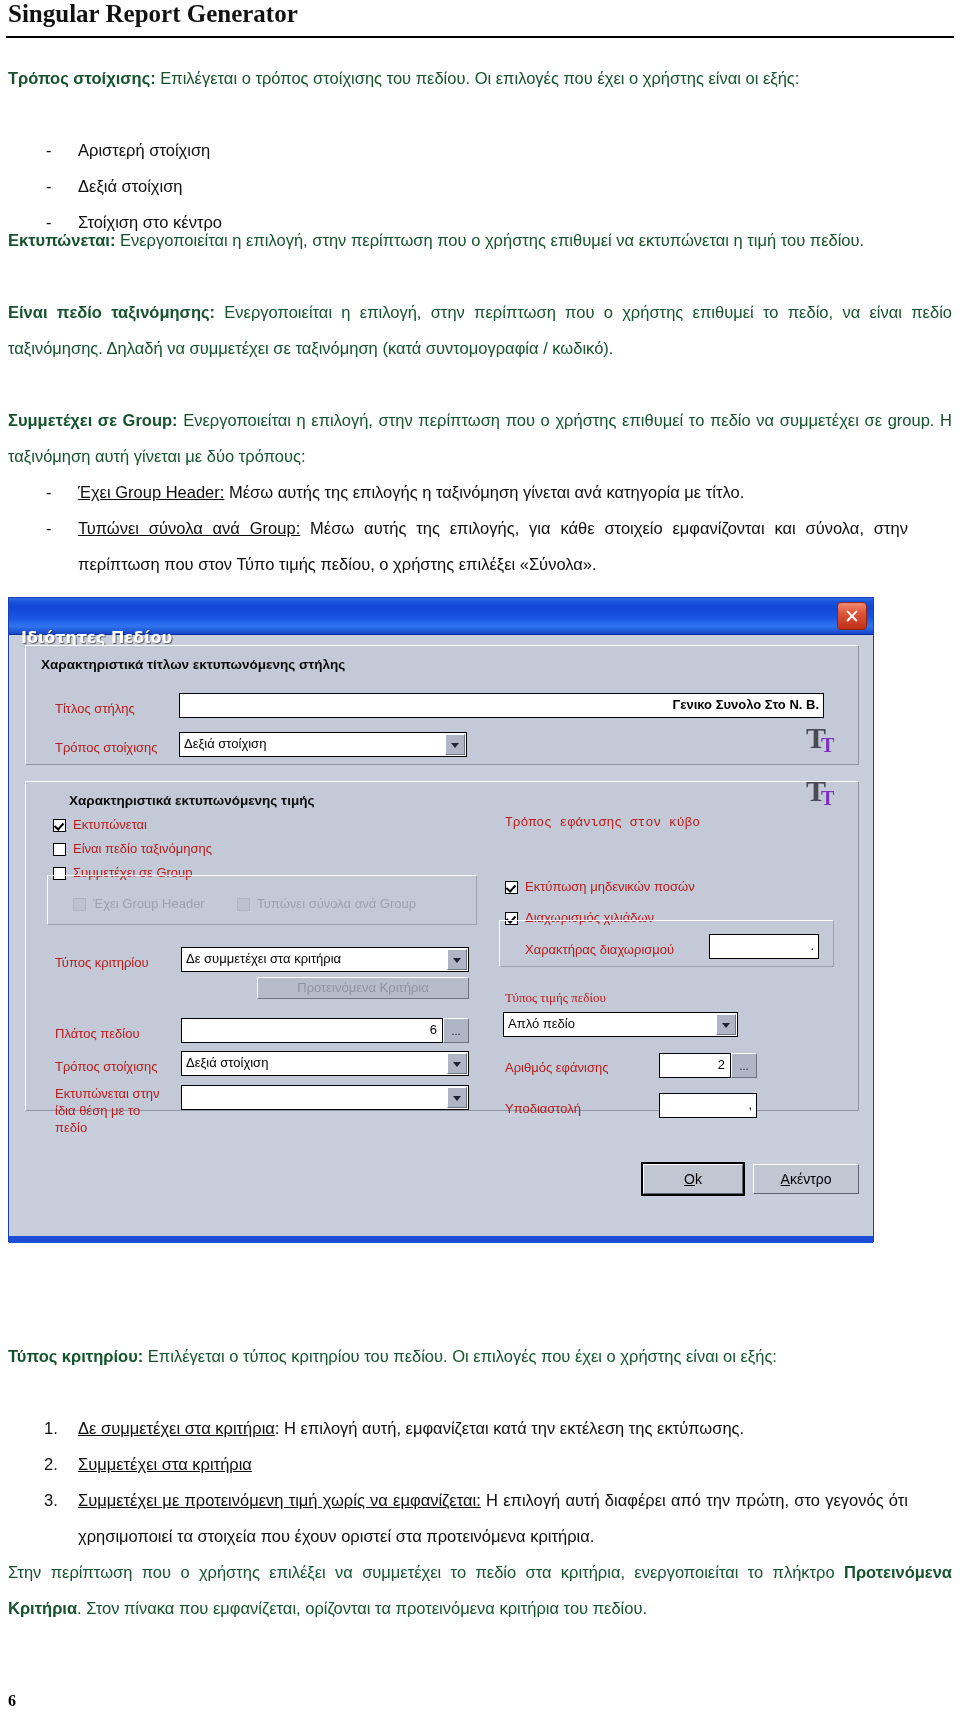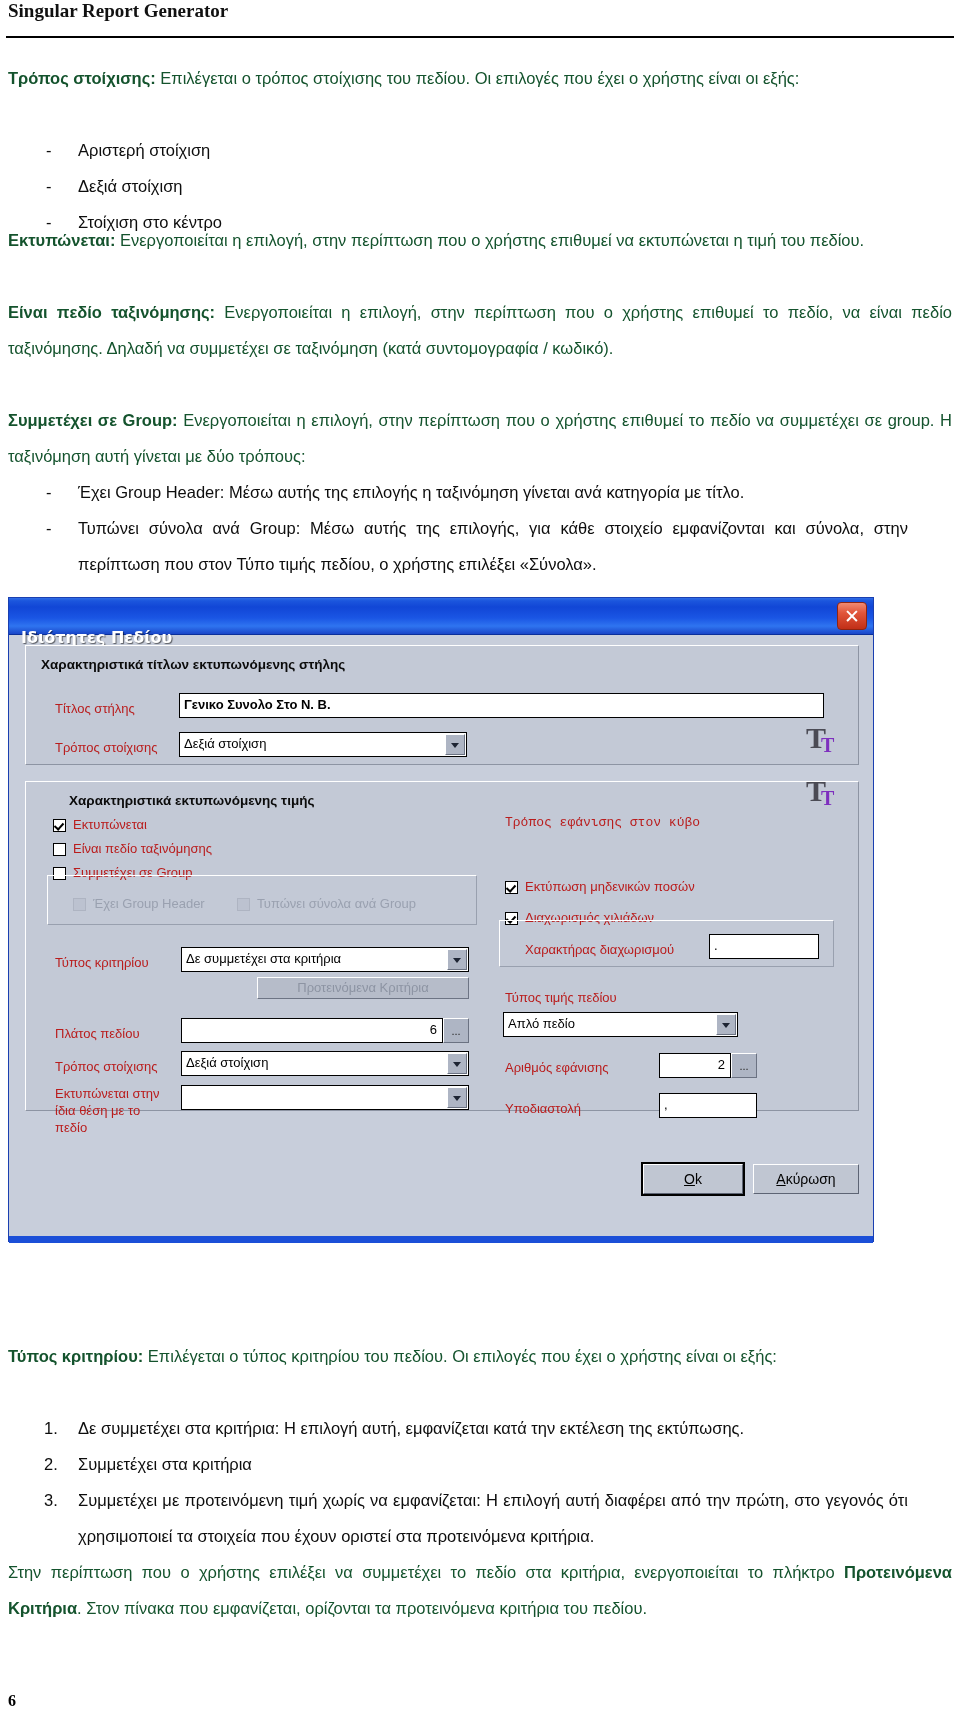--- a/index.html
+++ b/index.html
@@ -20,21 +20,21 @@
   .doc-header {
     position: absolute;
     left: 0; top: 0;
     width: 960px;
     height: 42px;
   }
   .doc-header-title {
     position: absolute;
     left: 8px; top: 0px;
     font-family: "Liberation Serif", serif;
-    font-size: 19px;
+    font-size: 25px;
     font-weight: 700;
     letter-spacing: 0px;
     color: #111;
     white-space: nowrap;
   }
   .doc-header-rule {
     position: absolute;
     left: 6px; top: 36px;
     width: 948px;
     height: 0;
@@ -43,21 +43,21 @@
 
   
   .para {
     position: absolute;
     font-size: 16.5px;
     line-height: 36px;
     text-align: justify;
     color: #14532d;
   }
   .para b { font-weight: 700; }
-  .u { }
+  .u { text-decoration: underline; }
 
   .dashlist {
     position: absolute;
     left: 0;
     width: 930px;
   }
   .dash-item {
     position: relative;
     font-size: 16.5px;
     line-height: 36px;
@@ -182,20 +182,21 @@
   .tbox {
     position: absolute;
     background: #ffffff;
     border: 1px solid #000000;
     box-sizing: border-box;
     font-size: 13px;
     color: #000;
     padding: 2px 4px;
     line-height: 18px;
     overflow: hidden;
+    text-align: right;
   }
   .tbox.bold { font-weight: 700; }
   .tbox.right { text-align: right; padding-right: 5px; }
 
   .combo {
     position: absolute;
     background: #ffffff;
     border: 1px solid #000000;
     box-sizing: border-box;
     font-size: 13px;
@@ -450,38 +451,38 @@
     <div class="cbx checked" style="left:496px; top:246px;"></div>
     <div class="lbl" style="left:516px; top:244px;">Εκτύπωση μηδενικών ποσών</div>
 
     <div class="cbx checked" style="left:496px; top:277px;"></div>
     <div class="lbl" style="left:516px; top:275px;">Διαχωρισμός χιλιάδων</div>
 
     <div class="inner-group" style="left:490px; top:285px; width:335px; height:47px;"></div>
     <div class="lbl" style="left:516px; top:307px;">Χαρακτήρας διαχωρισμού</div>
     <div class="tbox" style="left:700px; top:299px; width:110px; height:25px;">.</div>
 
-    <div class="lbl" style="left:496px; top:355px;">Τύπος τιμής πεδίου</div>
+    <div class="lbl" style="left:496px; top:355px;font-family:Liberation Serif, serif;">Τύπος τιμής πεδίου</div>
     <div class="combo" style="left:494px; top:377px; width:235px; height:25px;">
       <span>Απλό πεδίο</span>
       <span class="combo-arrow"></span>
     </div>
 
     <div class="lbl" style="left:496px; top:425px;">Αριθμός εφάνισης</div>
     <div class="tbox right" style="left:650px; top:418px; width:72px; height:25px;">2</div>
     <div class="dots-btn" style="left:722px; top:418px; width:26px; height:25px;">...</div>
 
     <div class="lbl" style="left:496px; top:466px;">Υποδιαστολή</div>
     <div class="tbox" style="left:650px; top:458px; width:98px; height:25px;">,</div>
 
     <div class="dlg-btn default" style="left:634px; top:529px; width:100px; height:30px;">
       <span class="acc">O</span><span>k</span>
     </div>
     <div class="dlg-btn" style="left:744px; top:529px; width:106px; height:30px;">
-      <span class="acc">Α</span><span>κύρωση</span>
+      <span class="acc">Α</span><span>κέντρο</span>
     </div>
 
     <div class="bottom-band"></div>
   </div>
 </div>
 
 <div class="para" style="left:8px; top:1338px; width:944px;">
   <b>Τύπος κριτηρίου:</b><span> Επιλέγεται ο τύπος κριτηρίου του πεδίου. Οι επιλογές που έχει ο χρήστης είναι οι εξής:</span>
 </div>
 

